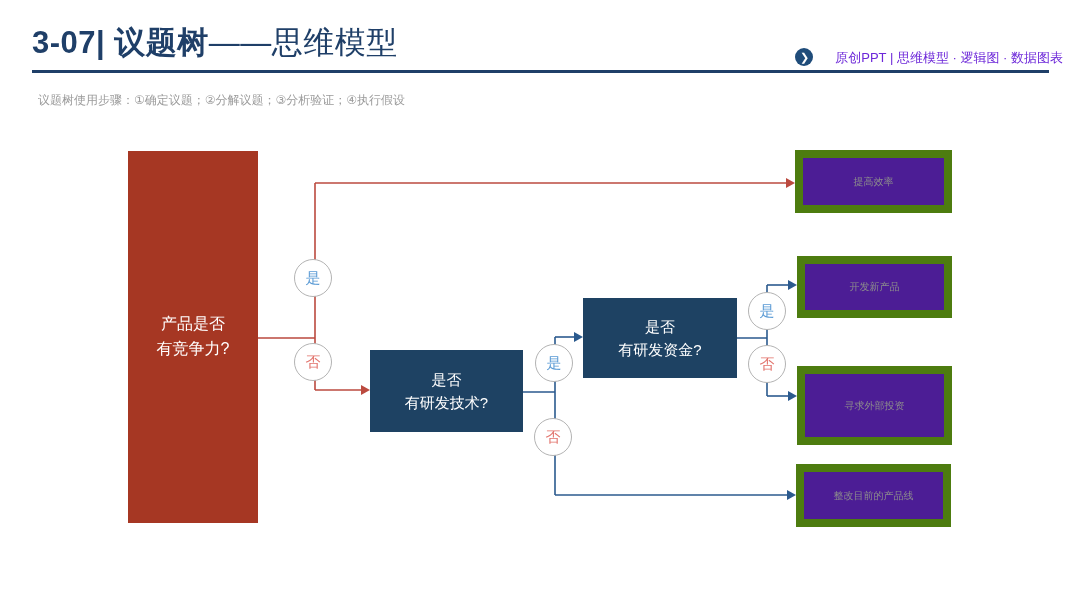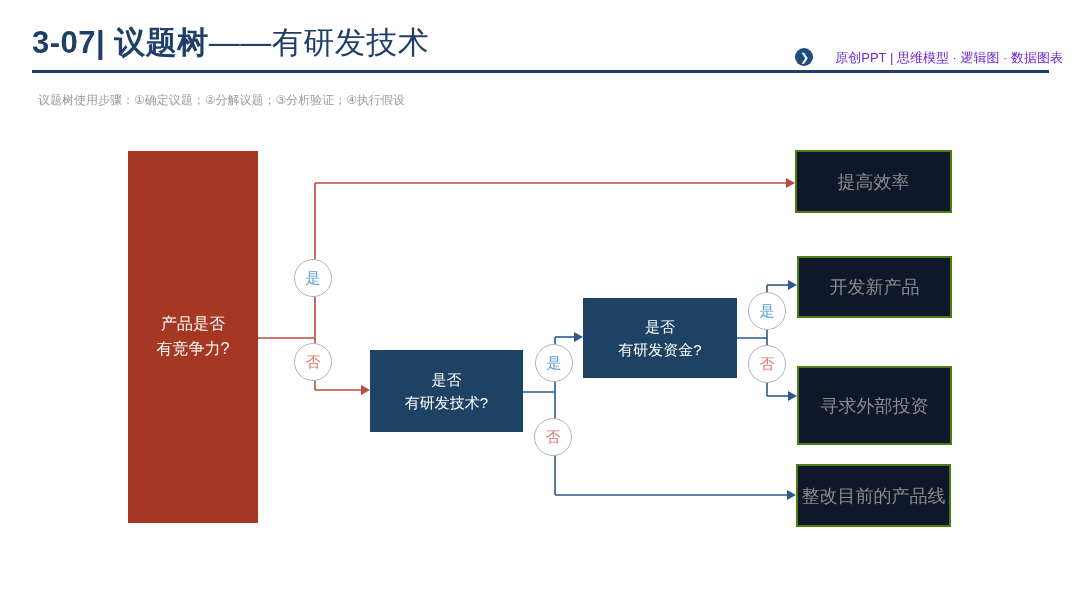--- a/index.html
+++ b/index.html
@@ -23,21 +23,21 @@
             white-space:nowrap;}
 
   
   .node{position:absolute;display:flex;flex-direction:column;align-items:center;
         justify-content:center;text-align:center;z-index:2;box-sizing:border-box;}
   .node-root{left:128px;top:151px;width:130px;height:372px;background:#A63723;
              color:#fff;font-size:16px;line-height:1.55;text-align:center;}
   .node-navy{background:#1E4263;color:#ffffff;font-size:15px;line-height:1.55;}
   .node-tech{left:370px;top:350px;width:153px;height:82px;}
   .node-fund{left:583px;top:298px;width:154px;height:80px;}
-  .node-out{border:2px solid #4d7c0f;background:#0f172a;color:#8C8C8C;font-size:18px;}
+  .node-out{border:8px solid #4d7c0f;background:#4c1d95;color:#8C8C8C;font-size:10px;}
   .node-o1{left:795px;top:150px;width:157px;height:63px;}
   .node-o2{left:797px;top:256px;width:155px;height:62px;}
   .node-o3{left:797px;top:366px;width:155px;height:79px;}
   .node-o4{left:796px;top:464px;width:155px;height:63px;}
 
   .branch{position:absolute;width:38px;height:38px;border-radius:50%;
           border:1.5px solid #B3B3B3;background:#fff;display:flex;align-items:center;
           justify-content:center;font-size:15px;z-index:3;box-sizing:border-box;}
   .branch.yes{color:#5B9BD5;}
   .branch.no{color:#E2736C;}
@@ -47,21 +47,21 @@
   .b-no2{left:534px;top:418px;}
   .b-yes3{left:748px;top:292px;}
   .b-no3{left:748px;top:345px;}
 
   svg.wires{position:absolute;left:0;top:0;z-index:1;pointer-events:none;}
 </style>
 </head>
 <body>
 
 <div class="title-row">
-  <span class="title-bold">3-07| 议题树</span><span class="title-reg">——有研发技术</span>
+  <span class="title-bold">3-07| 议题树</span><span class="title-reg">——思维模型</span>
 </div>
 <div class="badge-circle">
   <span class="chev">❯</span>
 </div>
 <div class="badge-text">原创PPT | 思维模型 · 逻辑图 · 数据图表</div>
 <div class="rule"></div>
 <div class="subtitle">议题树使用步骤：①确定议题；②分解议题；③分析验证；④执行假设</div>
 
 <svg class="wires" width="1080" height="608">
 

